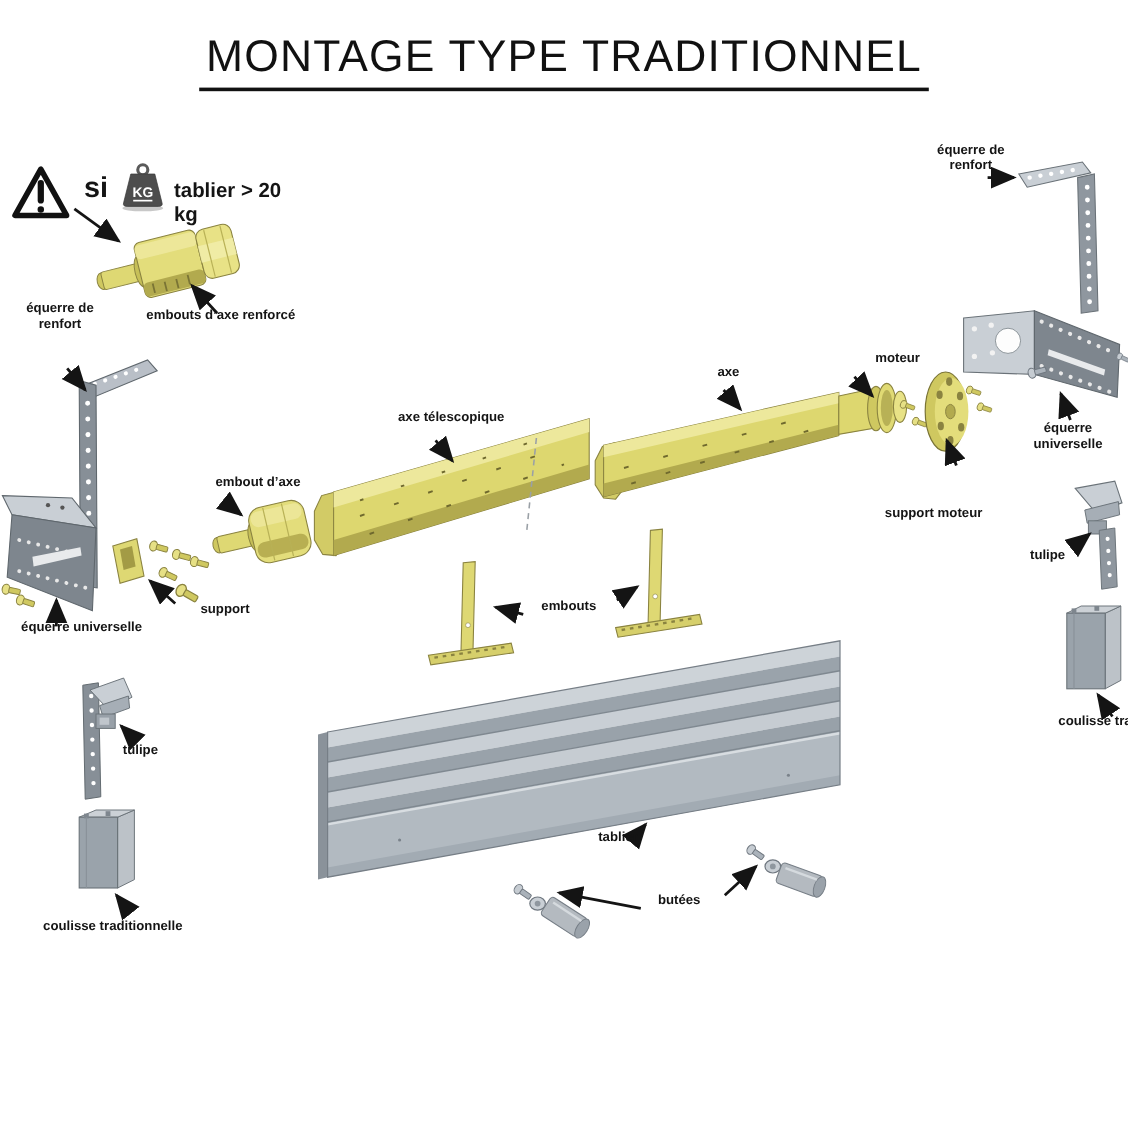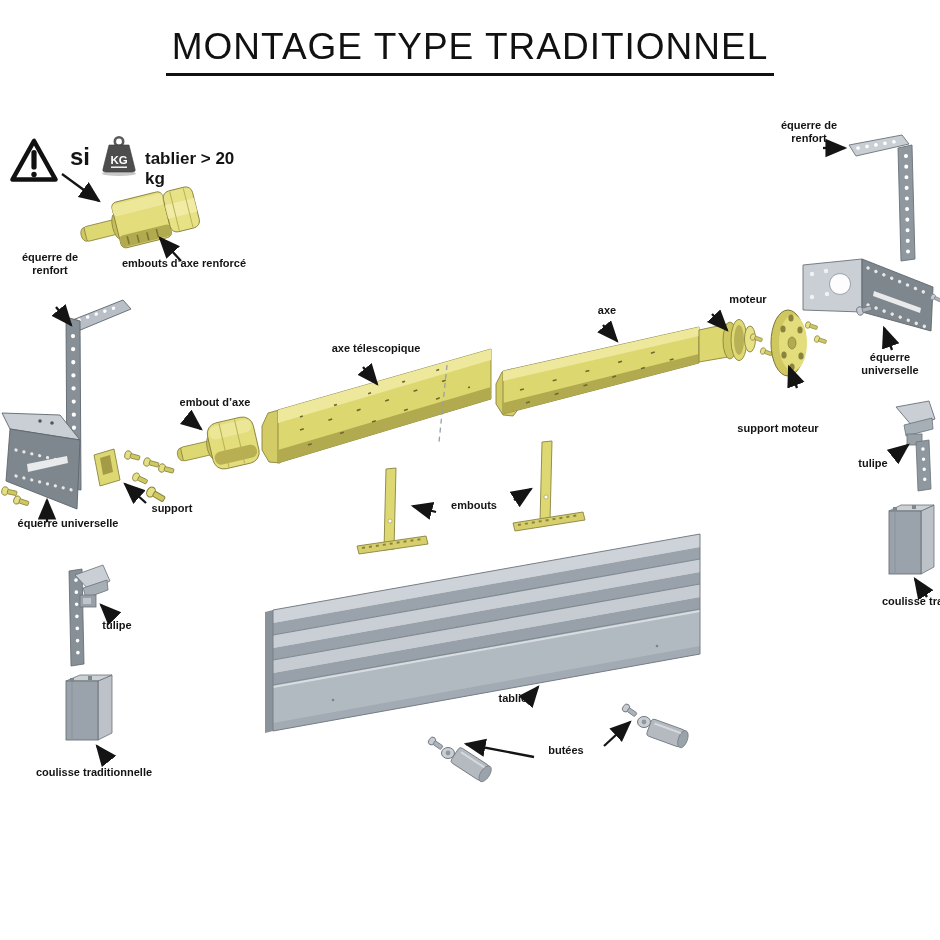--- a/index.html
+++ b/index.html
@@ -289,21 +289,21 @@
     </g>
   </svg>
 
   <div class="lbl big" style="left:68px;top:143px;width:24px;">si</div>
   <div class="lbl small" style="left:145px;top:149px;width:110px;text-align:left;">tablier &gt; 20 kg</div>
 
   <div class="lbl" style="left:10px;top:251px;width:80px;">équerre de renfort</div>
   <div class="lbl" style="left:118px;top:257px;width:132px;">embouts d’axe renforcé</div>
   <div class="lbl" style="left:160px;top:396px;width:110px;">embout d’axe</div>
   <div class="lbl" style="left:12px;top:517px;width:112px;">équerre universelle</div>
-  <div class="lbl" style="left:136px;top:502px;width:72px;">support</div>
+  <div class="lbl" style="left:136px;top:502px;width:72px;text-align:right;">support</div>
   <div class="lbl" style="left:306px;top:342px;width:140px;">axe télescopique</div>
   <div class="lbl" style="left:585px;top:304px;width:44px;">axe</div>
   <div class="lbl" style="left:700px;top:293px;width:64px;margin-left:16px;">moteur</div>
   <div class="lbl" style="left:714px;top:387px;width:128px;margin-top:35px;">support moteur</div>
   <div class="lbl" style="left:772px;top:119px;width:74px;">équerre de renfort</div>
   <div class="lbl" style="left:840px;top:351px;width:100px;">équerre universelle</div>
   <div class="lbl" style="left:845px;top:457px;width:56px;">tulipe</div>
   <div class="lbl" style="left:854px;top:595px;width:172px;">coulisse traditionnelle</div>
   <div class="lbl" style="left:88px;top:619px;width:58px;">tulipe</div>
   <div class="lbl" style="left:30px;top:766px;width:128px;">coulisse traditionnelle</div>

